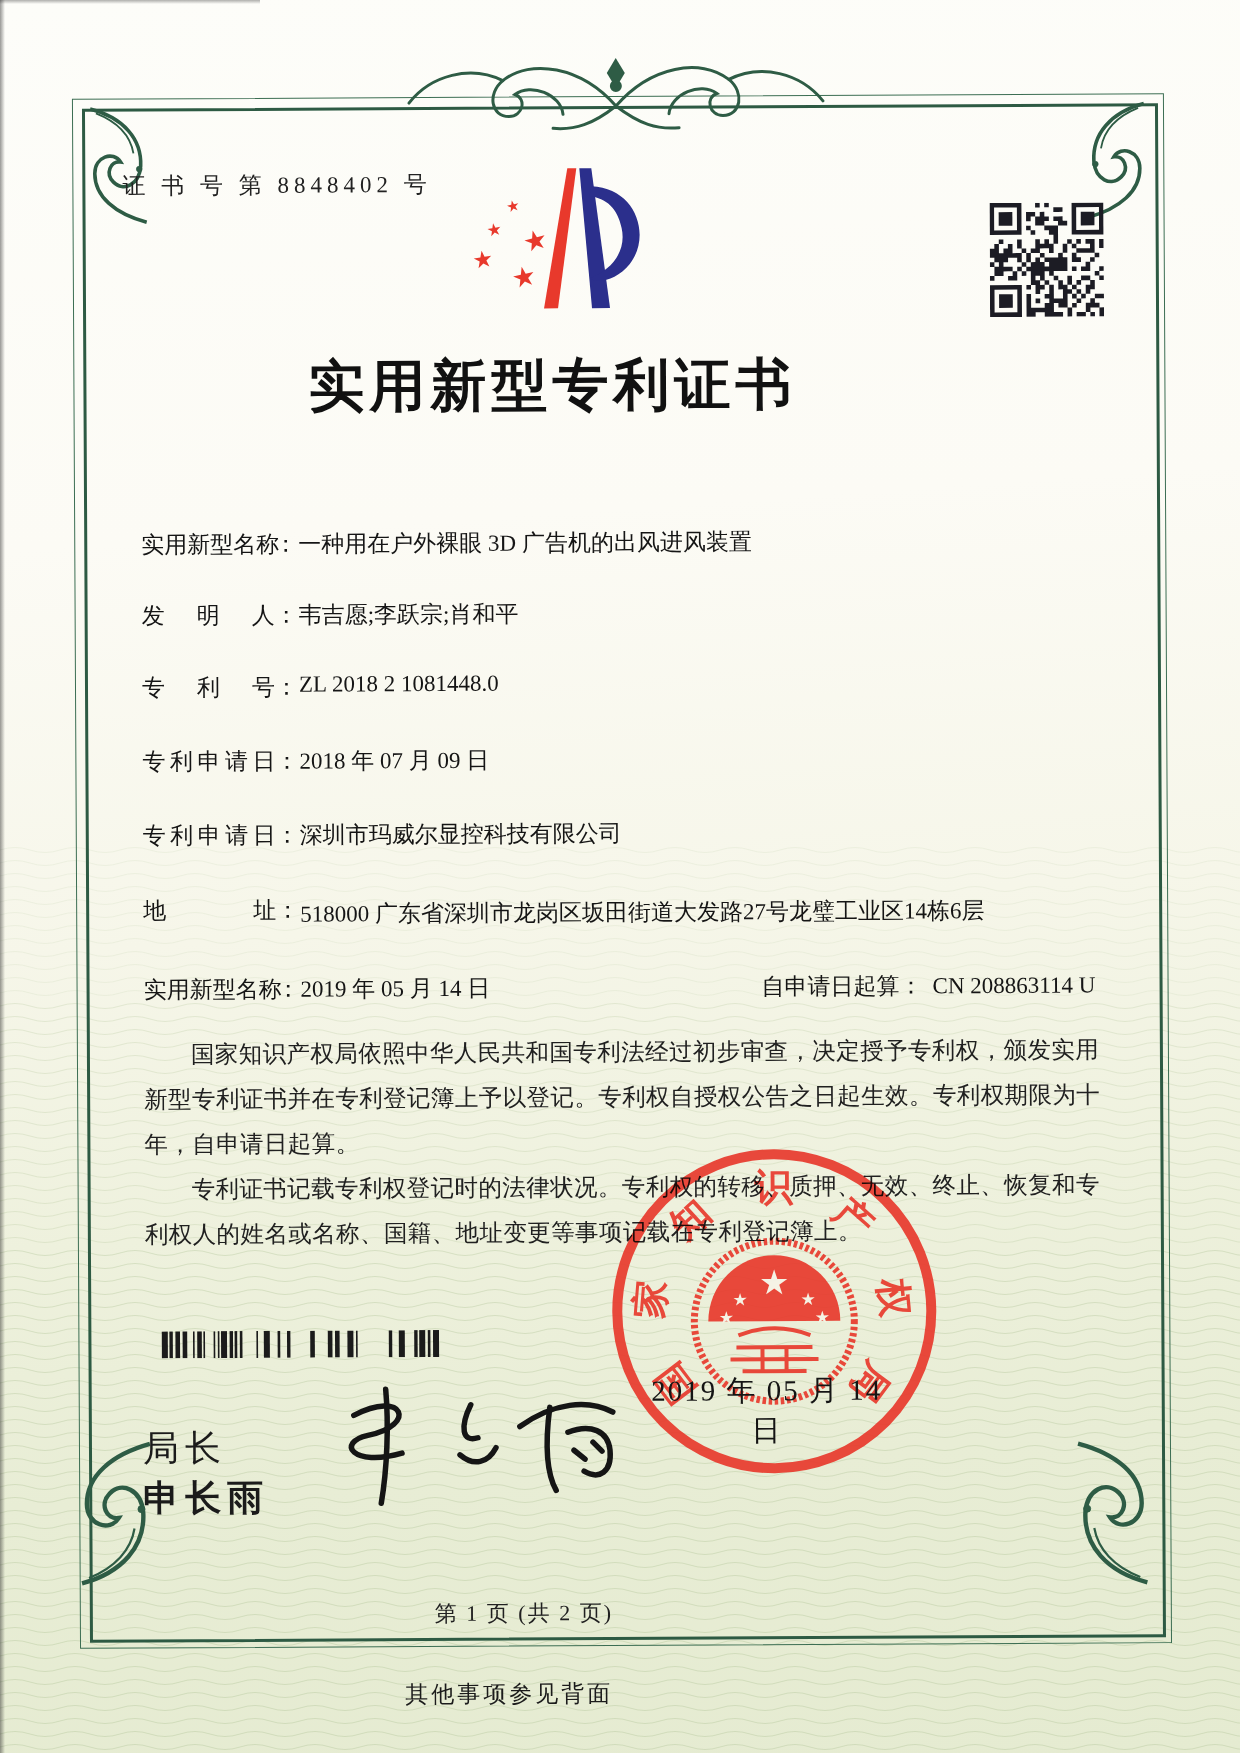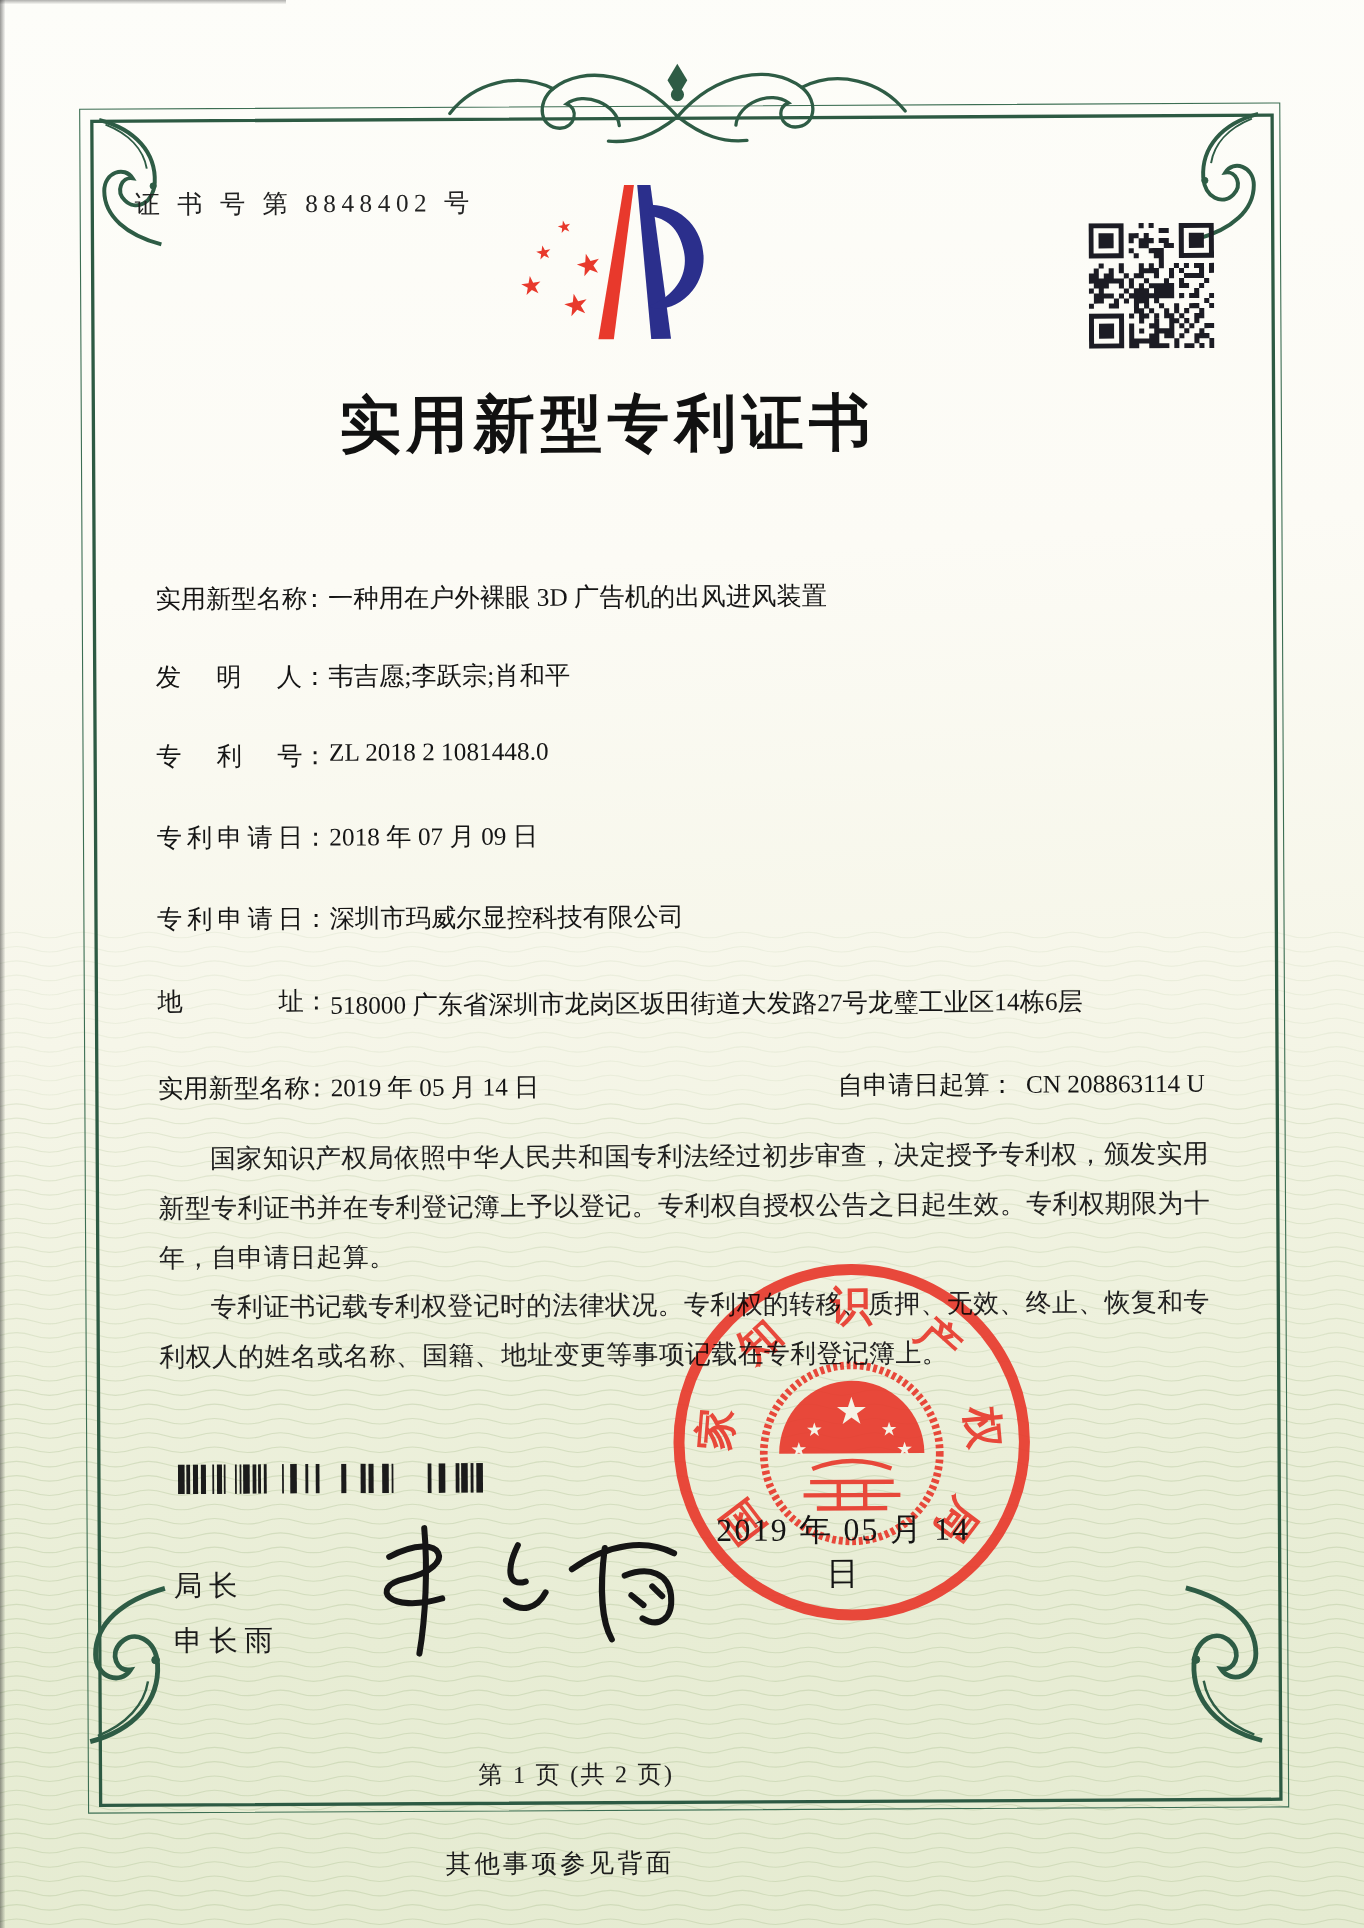--- a/index.html
+++ b/index.html
@@ -21,21 +21,21 @@
   .frow{left:143px;font-size:23px;color:#151515;white-space:nowrap;}
   .flabel{display:inline-block;width:133px;text-align:justify;text-align-last:justify;vertical-align:top;font-family:Liberation Mono, monospace;}
   .fcolon{display:inline-block;width:24px;vertical-align:top;}
   .fval{display:inline-block;vertical-align:top;}
   .frow-addr{white-space:normal;}
   .frow-addr .fval{width:770px;line-height:40px;}
   .grant-right{left:618px;top:0;position:absolute;}
   .paras{left:143px;top:1030px;width:962px;font-size:23.5px;line-height:45px;color:#202020;letter-spacing:.4px;}
   .paras p{margin:0;text-indent:2em;}
   .barcode{left:150px;top:1329px;}
-  .signer{left:155px;font-size:26px;letter-spacing:6px;color:#1b1b1b;}
+  .signer{left:140px;font-size:36px;letter-spacing:6px;color:#1b1b1b;}
   .sig{left:305px;top:1372px;}
   .seal{left:600px;top:1140px;mix-blend-mode:multiply;opacity:.92;}
   .seal-date{left:648px;top:1372px;width:232px;text-align:center;font-size:29px;letter-spacing:2px;color:#141414;}
   .footer-page{left:0;top:1598px;width:1040px;text-align:center;font-size:22px;letter-spacing:2px;color:#202020;}
   .back-note{left:0;top:1678px;width:1010px;text-align:center;font-size:23px;letter-spacing:3px;color:#1b1b1b;}
   .qr{left:993px;top:205px;}
   .logo{left:455px;top:156px;}
 </style>
 </head>
 <body>
@@ -248,21 +248,21 @@
         <rect x="203.5999999999999" y="0" width="1.6" height="27" fill="#1b1b1b"></rect>
         <rect x="236.39999999999984" y="0" width="3.4" height="27" fill="#1b1b1b"></rect>
         <rect x="246.39999999999984" y="0" width="6" height="27" fill="#1b1b1b"></rect>
         <rect x="261.79999999999984" y="0" width="3.4" height="27" fill="#1b1b1b"></rect>
         <rect x="266.79999999999984" y="0" width="6" height="27" fill="#1b1b1b"></rect>
         <rect x="275.39999999999986" y="0" width="2.6" height="27" fill="#1b1b1b"></rect>
         <rect x="280.59999999999985" y="0" width="6" height="27" fill="#1b1b1b"></rect>
       </svg>
 
     <div class="abs signer" style="top:1422px;">局长</div>
-    <div class="abs signer" style="top:1472px;">申长雨</div>
+    <div class="abs signer" style="top:1472px;font-weight:bold;">申长雨</div>
 
     <svg class="abs sig" width="330" height="145" viewBox="0 0 330 145">
       <g fill="none" stroke="#151515" stroke-width="5.5" stroke-linecap="round" stroke-linejoin="round">
         <path d="M78,16 C81,52 79,96 73,130"></path>
         <path d="M46,42 C96,16 110,52 60,62 C28,69 44,94 94,80"></path>
         <path d="M163,32 C152,54 154,70 170,65"></path>
         <path d="M152,82 C166,94 180,90 188,75"></path>
         <path d="M212,54 C246,30 280,27 305,40"></path>
         <path d="M242,35 C237,72 239,102 248,118"></path>
         <path d="M260,60 C283,51 300,59 302,78 C304,100 291,108 276,99"></path>

